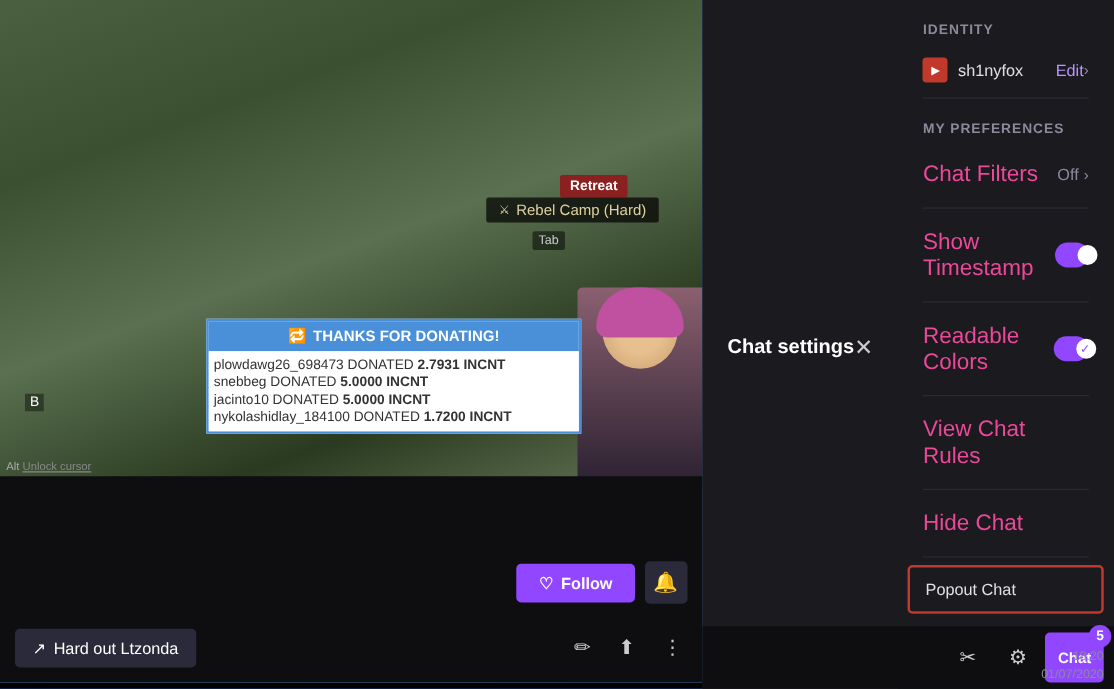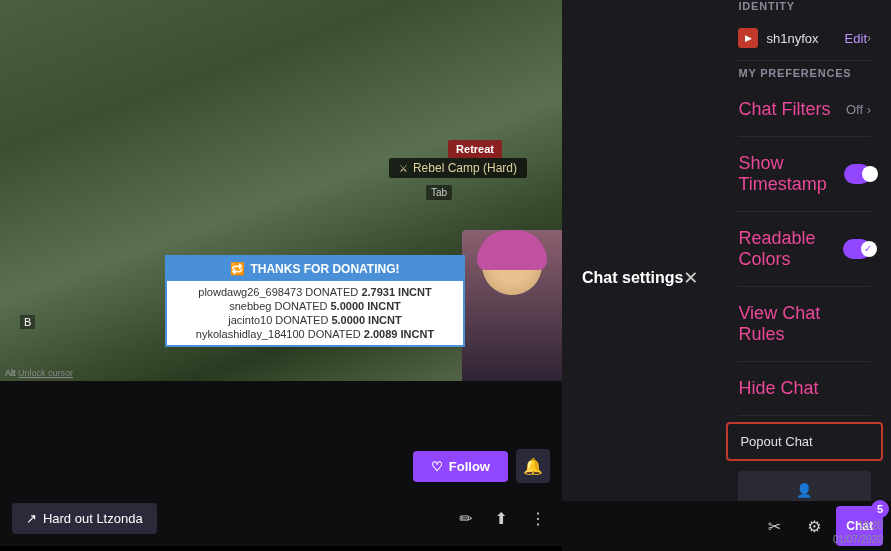--- a/index.html
+++ b/index.html
@@ -103,21 +103,20 @@
       text-align: center;
       display: flex;
       align-items: center;
       justify-content: center;
       gap: 5px;
     }
 
     .donation-rows {
       background: #fff;
       padding: 4px 4px;
-      text-align: center;
     }
 
     .donation-row {
       font-size: 11px;
       color: #333;
       padding: 1px 0;
     }
 
     .donation-row span {
       font-weight: bold;
@@ -297,20 +296,21 @@
       overflow-y: auto;
       padding: 0 20px;
     }
 
     .section-label {
       color: #8a8a9a;
       font-size: 11px;
       font-weight: bold;
       letter-spacing: 0.8px;
       text-transform: uppercase;
+      margin-top: 18px;
       margin-bottom: 10px;
     }
 
     
     .identity-row {
       display: flex;
       align-items: center;
       justify-content: space-between;
       padding: 6px 0;
     }
@@ -570,21 +570,21 @@
         <div class="donation-row">
           plowdawg26_698473 DONATED <span>2.7931 INCNT</span>
         </div>
         <div class="donation-row">
           snebbeg DONATED <span>5.0000 INCNT</span>
         </div>
         <div class="donation-row">
           jacinto10 DONATED <span>5.0000 INCNT</span>
         </div>
         <div class="donation-row">
-          nykolashidlay_184100 DONATED <span>2.0089 INCNT</span>
+          nykolashidlay_184100 DONATED <span>1.7200 INCNT</span>
         </div>
       </div>
     </div>
 
     <div class="alt-text">
       Alt <span>Unlock cursor</span>
     </div>
   </div>
 
   <div class="stream-bottom">

